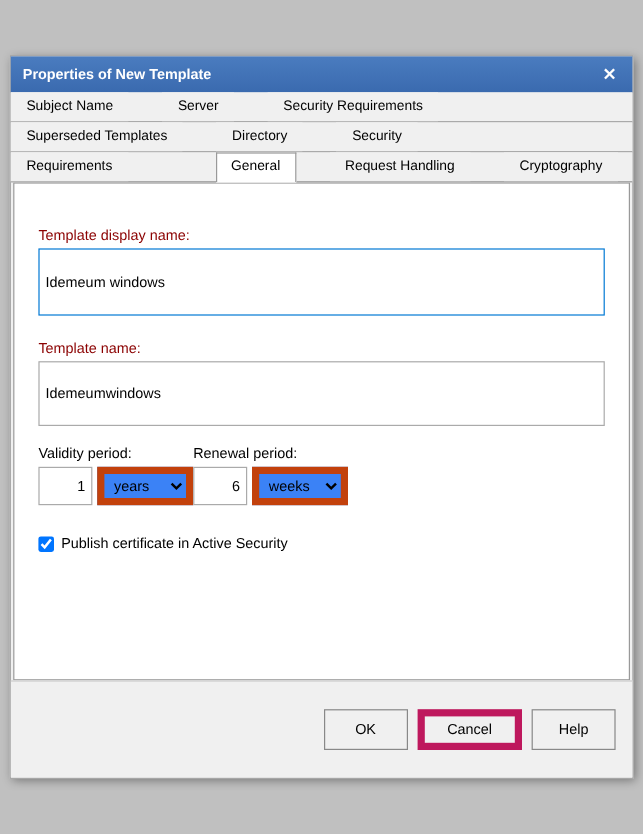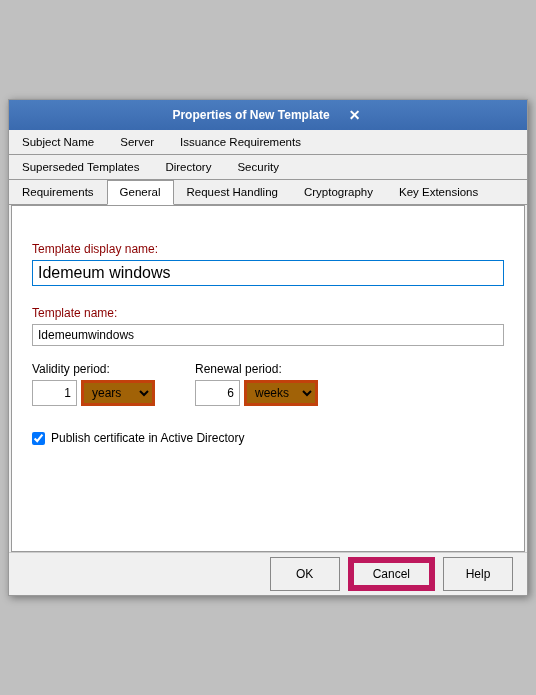--- a/index.html
+++ b/index.html
@@ -24,21 +24,21 @@
       background: #f0f0f0;
       border: 1px solid #999;
       box-shadow: 2px 2px 8px rgba(0,0,0,0.4);
     }
 
     .title-bar {
       background: linear-gradient(to bottom, #4a7cbf, #3a6aaf);
       color: white;
       padding: 6px 10px;
       display: flex;
-      justify-content: center;
+      justify-content: space-between;
       align-items: center;
       font-size: 12px;
       font-weight: bold;
       gap: 16px;
     }
 
     .title-bar-close {
       background: none;
       border: none;
       color: white;
@@ -49,20 +49,21 @@
       height: 18px;
       display: flex;
       align-items: center;
       justify-content: center;
     }
 
     .tabs-row1, .tabs-row2 {
       display: flex;
       background: #f0f0f0;
       border-bottom: 1px solid #999;
+      gap: 28px;
     }
 
     .tab {
       padding: 5px 12px;
       cursor: pointer;
       color: #000;
       border: 1px solid transparent;
       font-size: 11.5px;
       white-space: nowrap;
       background: #f0f0f0;
@@ -74,20 +75,21 @@
       border-bottom: 1px solid #f0f0f0;
       margin-bottom: -1px;
       z-index: 1;
       font-weight: normal;
     }
 
     .tabs-row2 .tab.active {
       background: white;
       border: 1px solid #999;
       border-bottom: 1px solid white;
+      margin-left: 45px;
     }
 
     .content {
       padding: 16px 20px;
       background: white;
       border: 1px solid #999;
       margin: 0 2px;
     }
 
     .field-group {
@@ -96,38 +98,37 @@
     }
 
     .field-label {
       color: #8b0000;
       margin-bottom: 4px;
       font-size: 12px;
     }
 
     .field-input {
       width: 100%;
-      padding: 3px 5px;
+      padding: 20px 5px;
       border: 1px solid #0078d4;
       outline: none;
-      font-size: 16px;
+      font-size: 12px;
       background: white;
     }
 
     .field-input-readonly {
       width: 100%;
-      padding: 3px 5px;
+      padding: 19px 5px;
       border: 1px solid #aaa;
       background: white;
       font-size: 12px;
     }
 
     .period-row {
       display: flex;
-      gap: 40px;
       margin-bottom: 24px;
     }
 
     .period-group {
       display: flex;
       flex-direction: column;
     }
 
     .period-label {
       margin-bottom: 4px;
@@ -142,22 +143,22 @@
     .period-num {
       width: 45px;
       padding: 3px 5px;
       border: 1px solid #aaa;
       text-align: right;
       font-size: 12px;
     }
 
     .period-select {
       padding: 2px 4px;
-      border: 3px solid #c2410c;
-      background: #a16207;
+      border: 6px solid #c2410c;
+      background: #3b82f6;
       font-size: 12px;
       cursor: pointer;
     }
 
     .checkbox-group {
       margin-bottom: 8px;
     }
 
     .checkbox-item {
       display: flex;
@@ -177,21 +178,21 @@
     }
 
     .spacer {
       height: 80px;
     }
 
     .button-bar {
       display: flex;
       justify-content: flex-end;
       gap: 8px;
-      padding: 4px 14px;
+      padding: 23px 14px;
       background: #f0f0f0;
       border-top: 1px solid #ccc;
     }
 
     .btn {
       padding: 5px 20px;
       min-width: 70px;
       font-size: 12px;
       cursor: pointer;
       background: #f0f0f0;
@@ -214,21 +215,21 @@
 <div class="dialog">
 
   <div class="title-bar">
     <span>Properties of New Template</span>
     <button class="title-bar-close">✕</button>
   </div>
 
   <div class="tabs-row1 tabs-area">
     <div class="tab">Subject Name</div>
     <div class="tab">Server</div>
-    <div class="tab">Issuance Requirements</div>
+    <div class="tab">Security Requirements</div>
   </div>
 
   <div class="tabs-row2 tabs-area">
     <div class="tab">Superseded Templates</div>
     <div class="tab">Directory</div>
     <div class="tab">Security</div>
   </div>
 
   <div class="tabs-row2 tabs-area">
     <div class="tab">Requirements</div>
@@ -276,21 +277,21 @@
             <option>months</option>
             <option>years</option>
           </select>
         </div>
       </div>
     </div>
 
     <div class="checkbox-group">
       <div class="checkbox-item">
         <input type="checkbox" checked="" style="">
-        <span class="checkbox-label">Publish certificate in Active Directory</span>
+        <span class="checkbox-label">Publish certificate in Active Security</span>
       </div>
     </div>
 
     <div class="spacer"></div>
 
   </div>
 
   <div class="button-bar">
     <button class="btn">OK</button>
     <button class="btn focused">Cancel</button>

